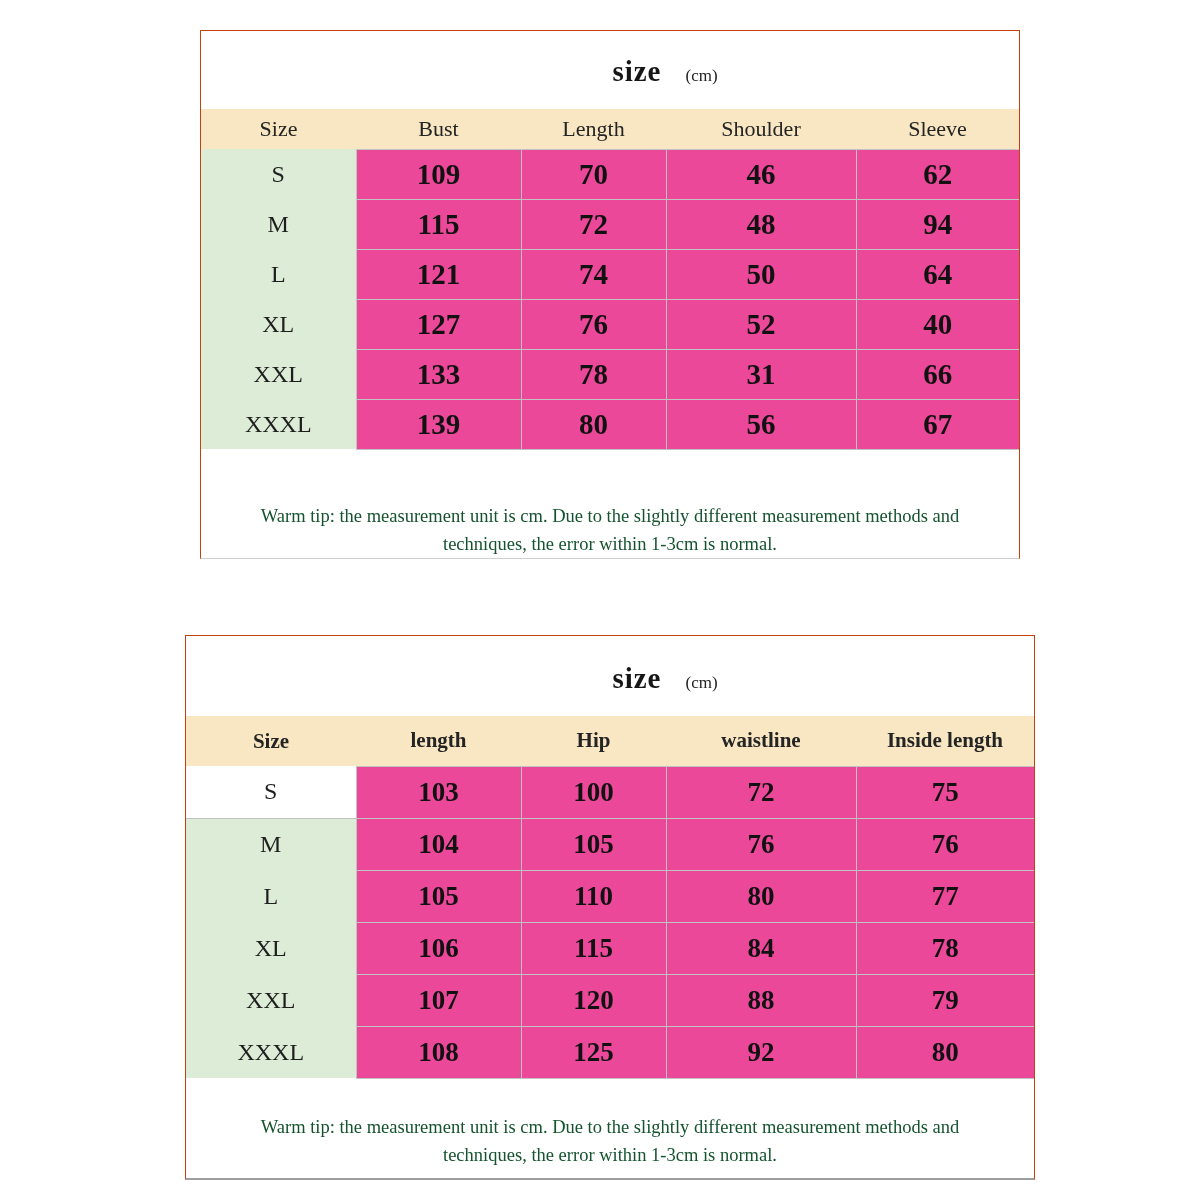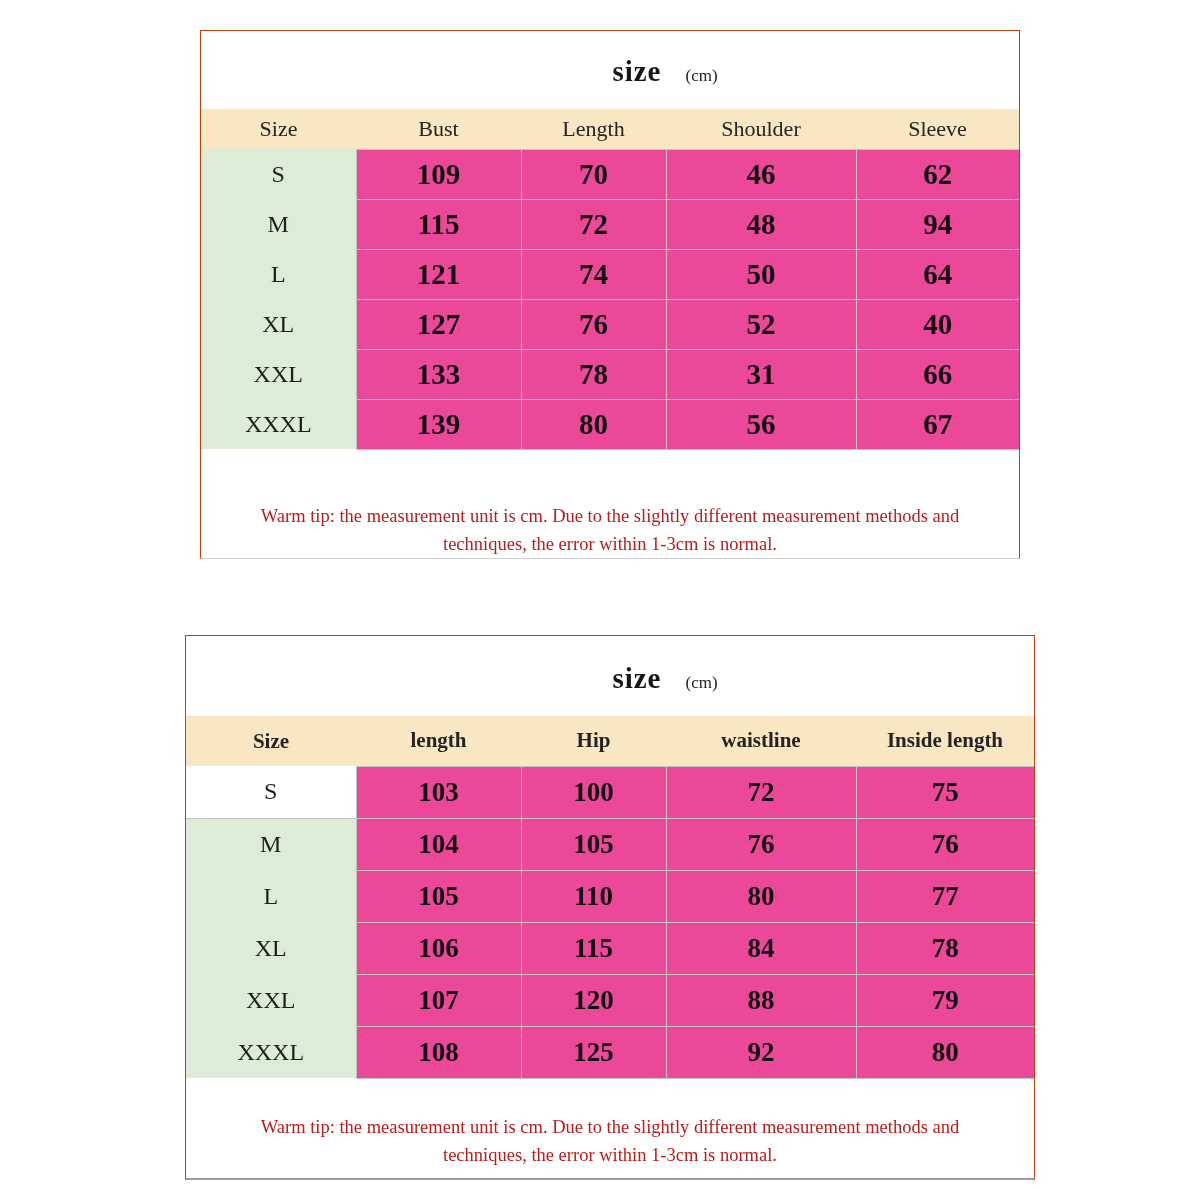--- a/index.html
+++ b/index.html
@@ -39,21 +39,21 @@
   }
   td.sz.white{background:#ffffff;border-bottom:1px solid #c2c2c2;}
   td.val{
     background:#ec4899;border:1px solid #c2c2c2;
     font-size:29px;font-weight:700;color:#111111;
   }
   td.val:last-child{border-right:none;}
   .panel2 td.val{font-size:27px;margin-top:28px;}
   .note{
     position:absolute;left:0;right:0;text-align:center;
-    font-size:18.5px;line-height:28px;color:#b91c1c;
+    font-size:18.5px;line-height:28px;color:#14532d;
   }
   .panel1 .note{bottom:0px;}
   .panel2 .note{bottom:9px;}
 </style>
 </head>
 <body>
 
 <div class="panel panel1">
   <div class="title-row">
     <span class="title">size</span>

